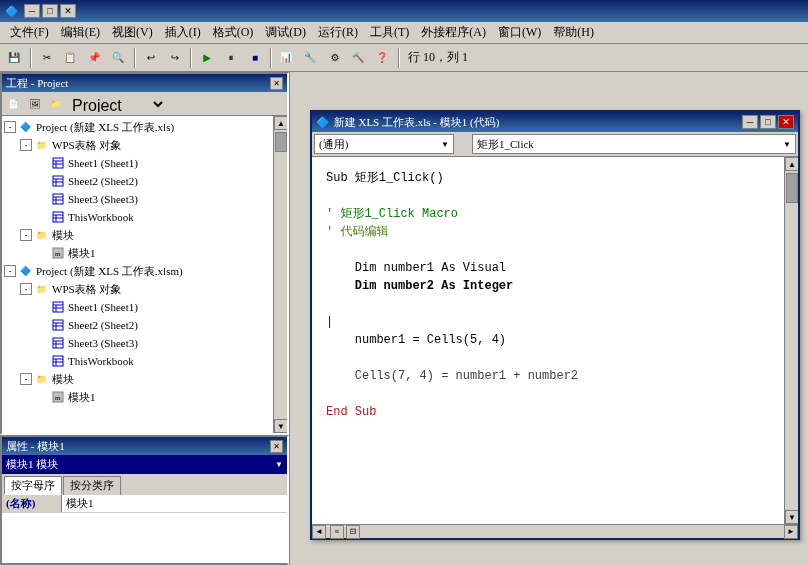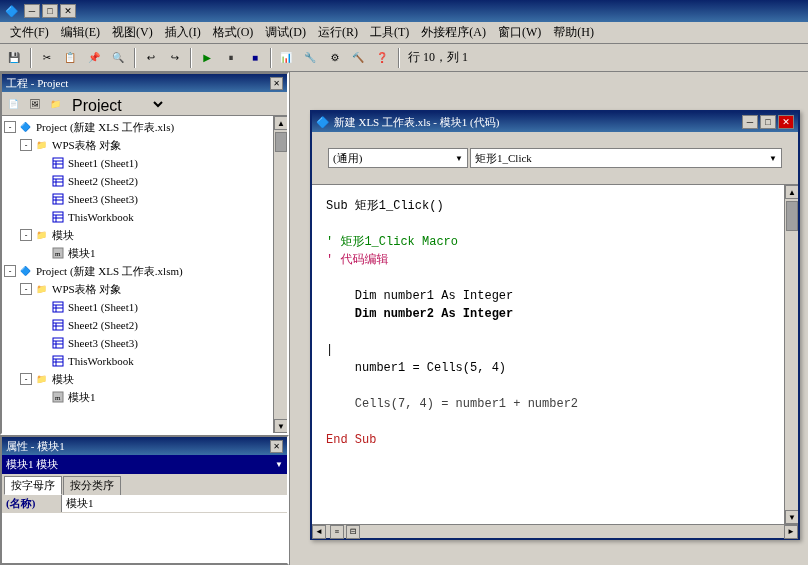--- a/index.html
+++ b/index.html
@@ -309,22 +309,22 @@
       cursor: pointer;
       color: #000;
     }
     .code-title-btn.red {
       background: #cc0000;
       color: white;
     }
     .code-dropdowns {
       display: flex;
       background: #d4d0c8;
-      padding: 16px;
-      gap: 2px;
+      padding: 2px;
+      gap: 18px;
       border-bottom: 1px solid #808080;
     }
     .code-dropdown {
       height: 20px;
       border: 1px solid #808080;
       background: white;
       font-size: 11px;
       display: flex;
       align-items: center;
       padding: 0 4px;
@@ -760,23 +760,23 @@
     <div class="code-dropdown code-dropdown-right">
       <span>矩形1_Click</span>
       <span class="dropdown-arrow">▼</span>
     </div>
   </div>
   <div class="code-editor-area">
     <div class="code-editor" id="code-editor">
     <div class="code-line" style="color: rgb(0, 0, 0);">Sub 矩形1_Click()</div>
         <div class="code-line" style="color: rgb(0, 0, 0);">&nbsp;</div>
         <div class="code-line" style="color: rgb(0, 128, 0);">' 矩形1_Click Macro</div>
-        <div class="code-line" style="color: #be185d;">' 代码编辑</div>
+        <div class="code-line" style="color: #4d7c0f;">' 代码编辑</div>
         <div class="code-line" style="color: rgb(0, 0, 0);">&nbsp;</div>
-        <div class="code-line" style="color: rgb(0, 0, 0);">    Dim number1 As Integer</div>
+        <div class="code-line" style="color: rgb(0, 0, 0);">    Dim number1 As Visual</div>
         <div class="code-line" style="color: rgb(0, 0, 0); font-weight: bold;">    Dim number2 As Integer</div>
         <div class="code-line" style="color: rgb(0, 0, 0);">&nbsp;</div>
         <div class="code-line" style="color: rgb(0, 0, 0);">|</div>
         <div class="code-line" style="color: rgb(0, 0, 0);">    number1 = Cells(5, 4)</div>
         <div class="code-line" style="color: rgb(0, 0, 0);">&nbsp;</div>
         <div class="code-line" style="color: #404040;">    Cells(7, 4) = number1 + number2</div>
         <div class="code-line" style="color: rgb(0, 0, 0);">&nbsp;</div>
         <div class="code-line" style="color: #b91c1c;">End Sub</div>
       </div>
     <div class="vscrollbar">

